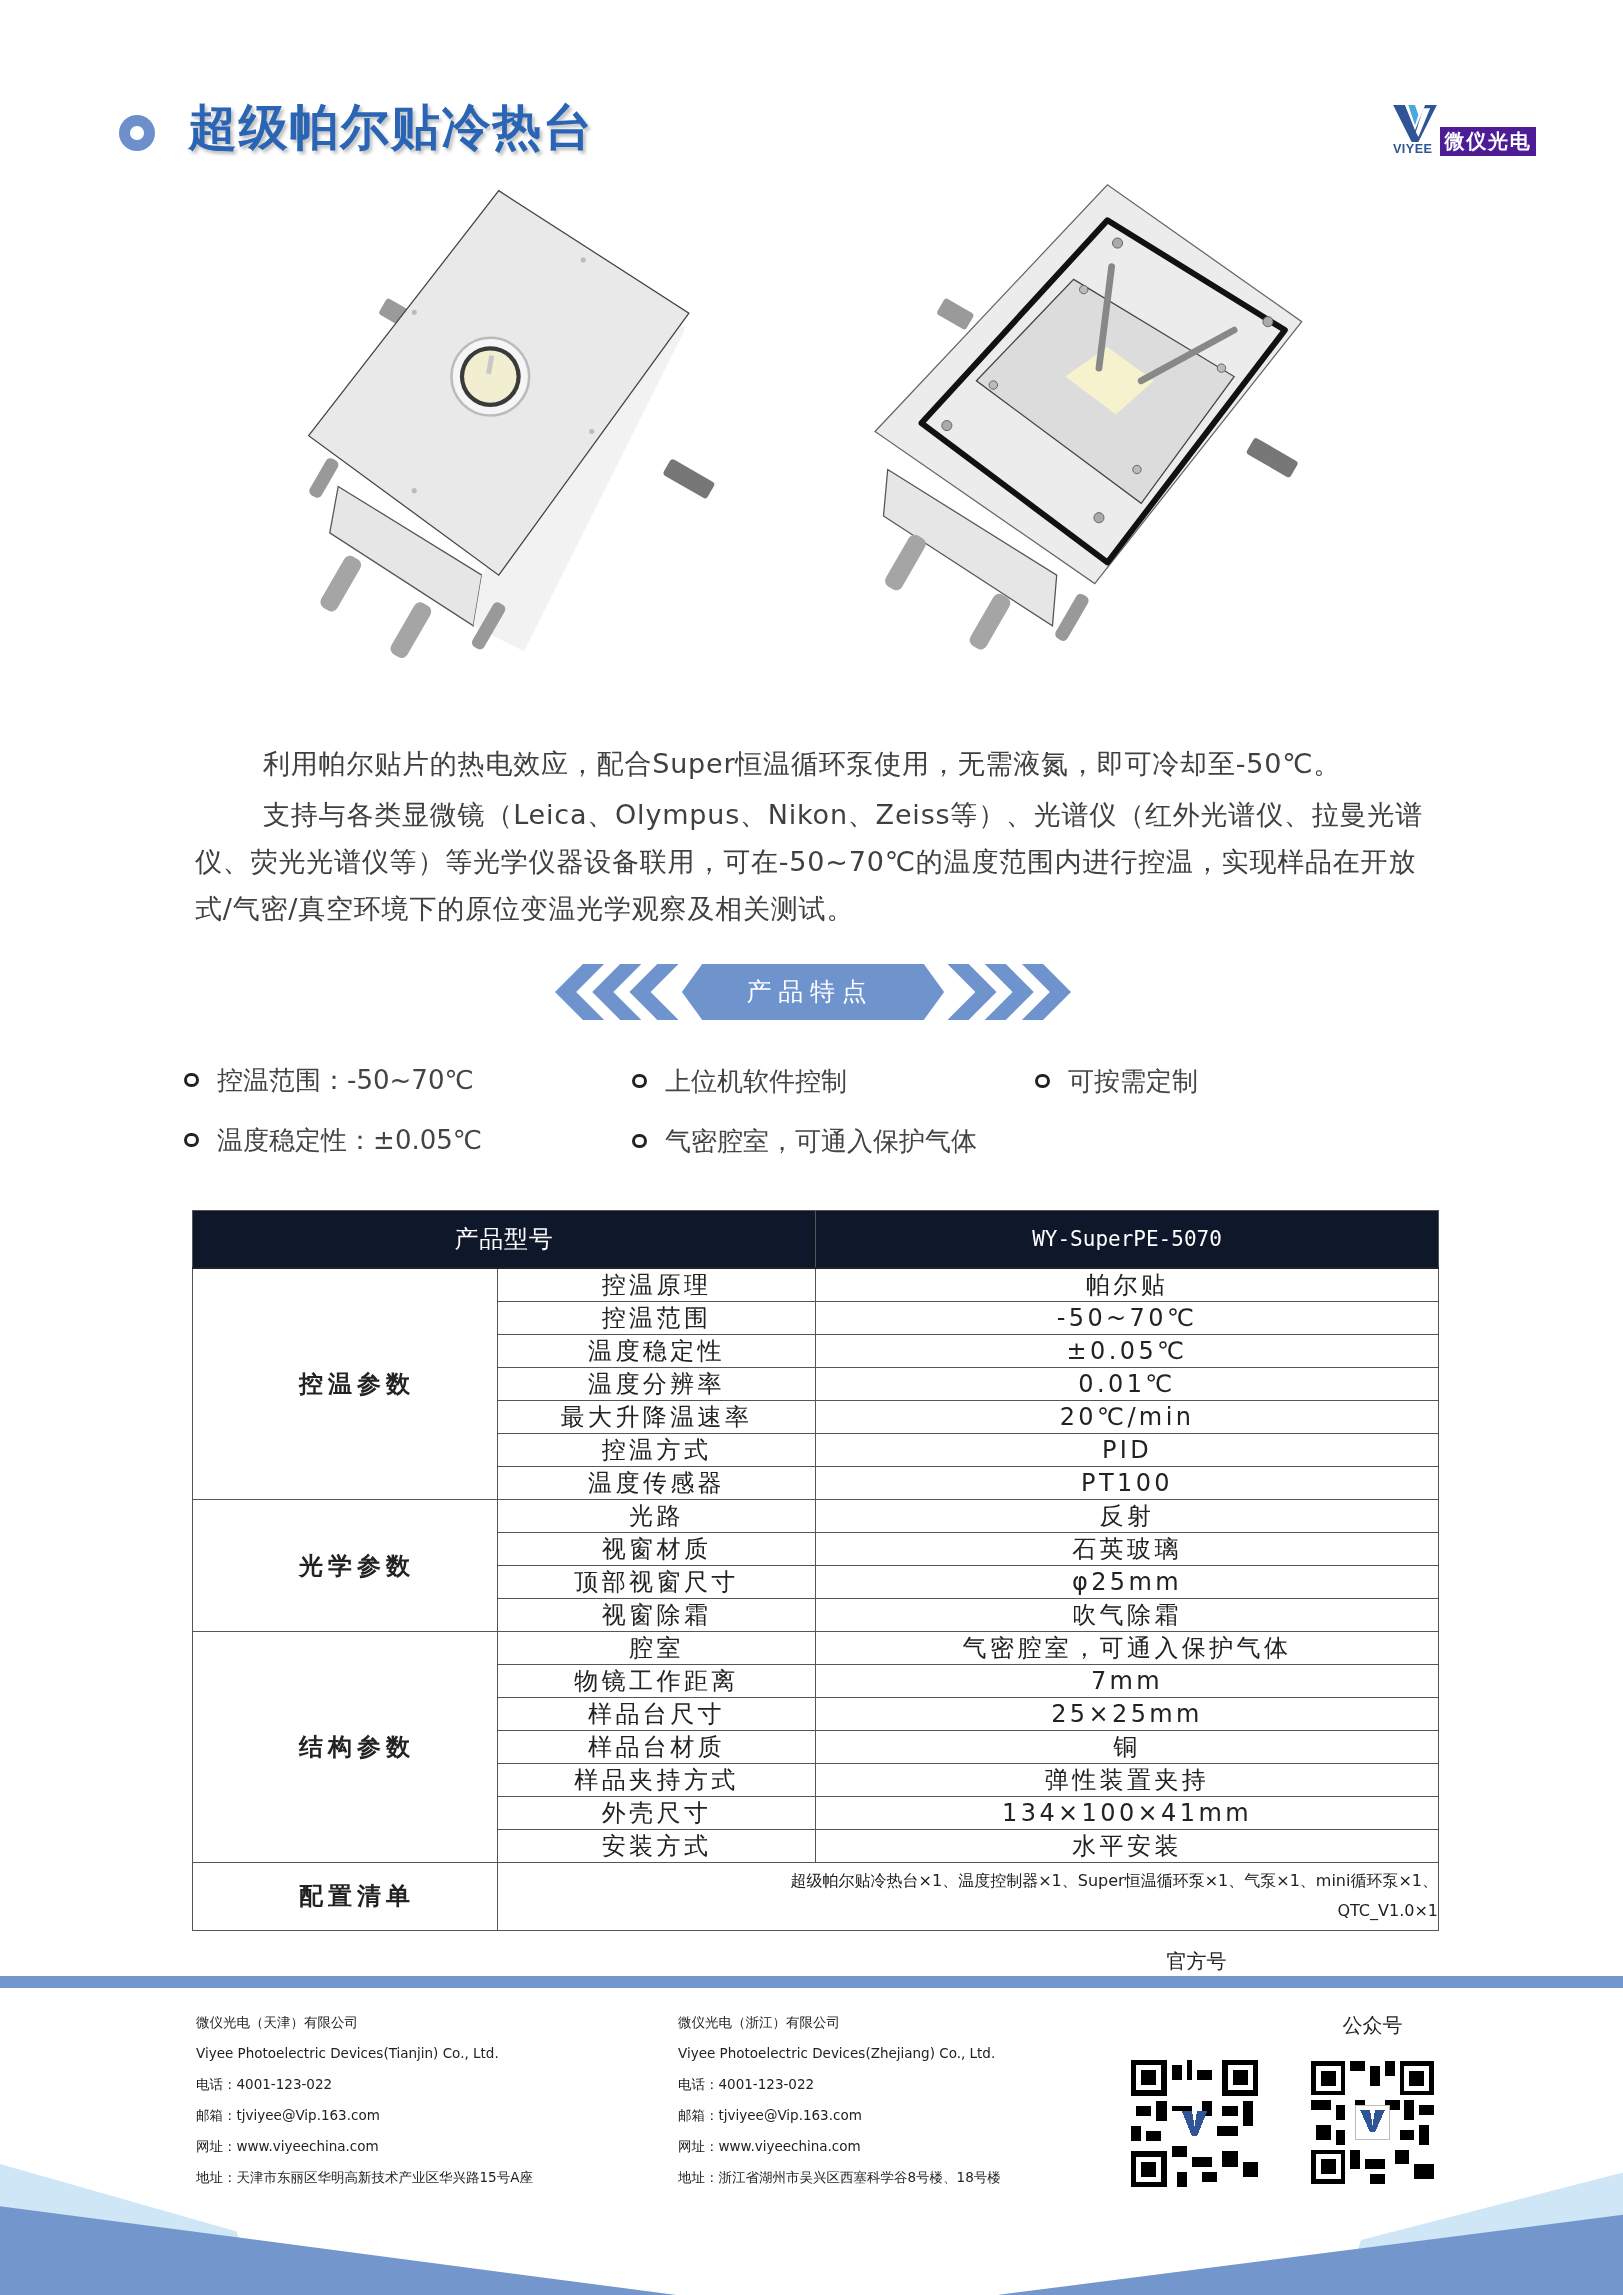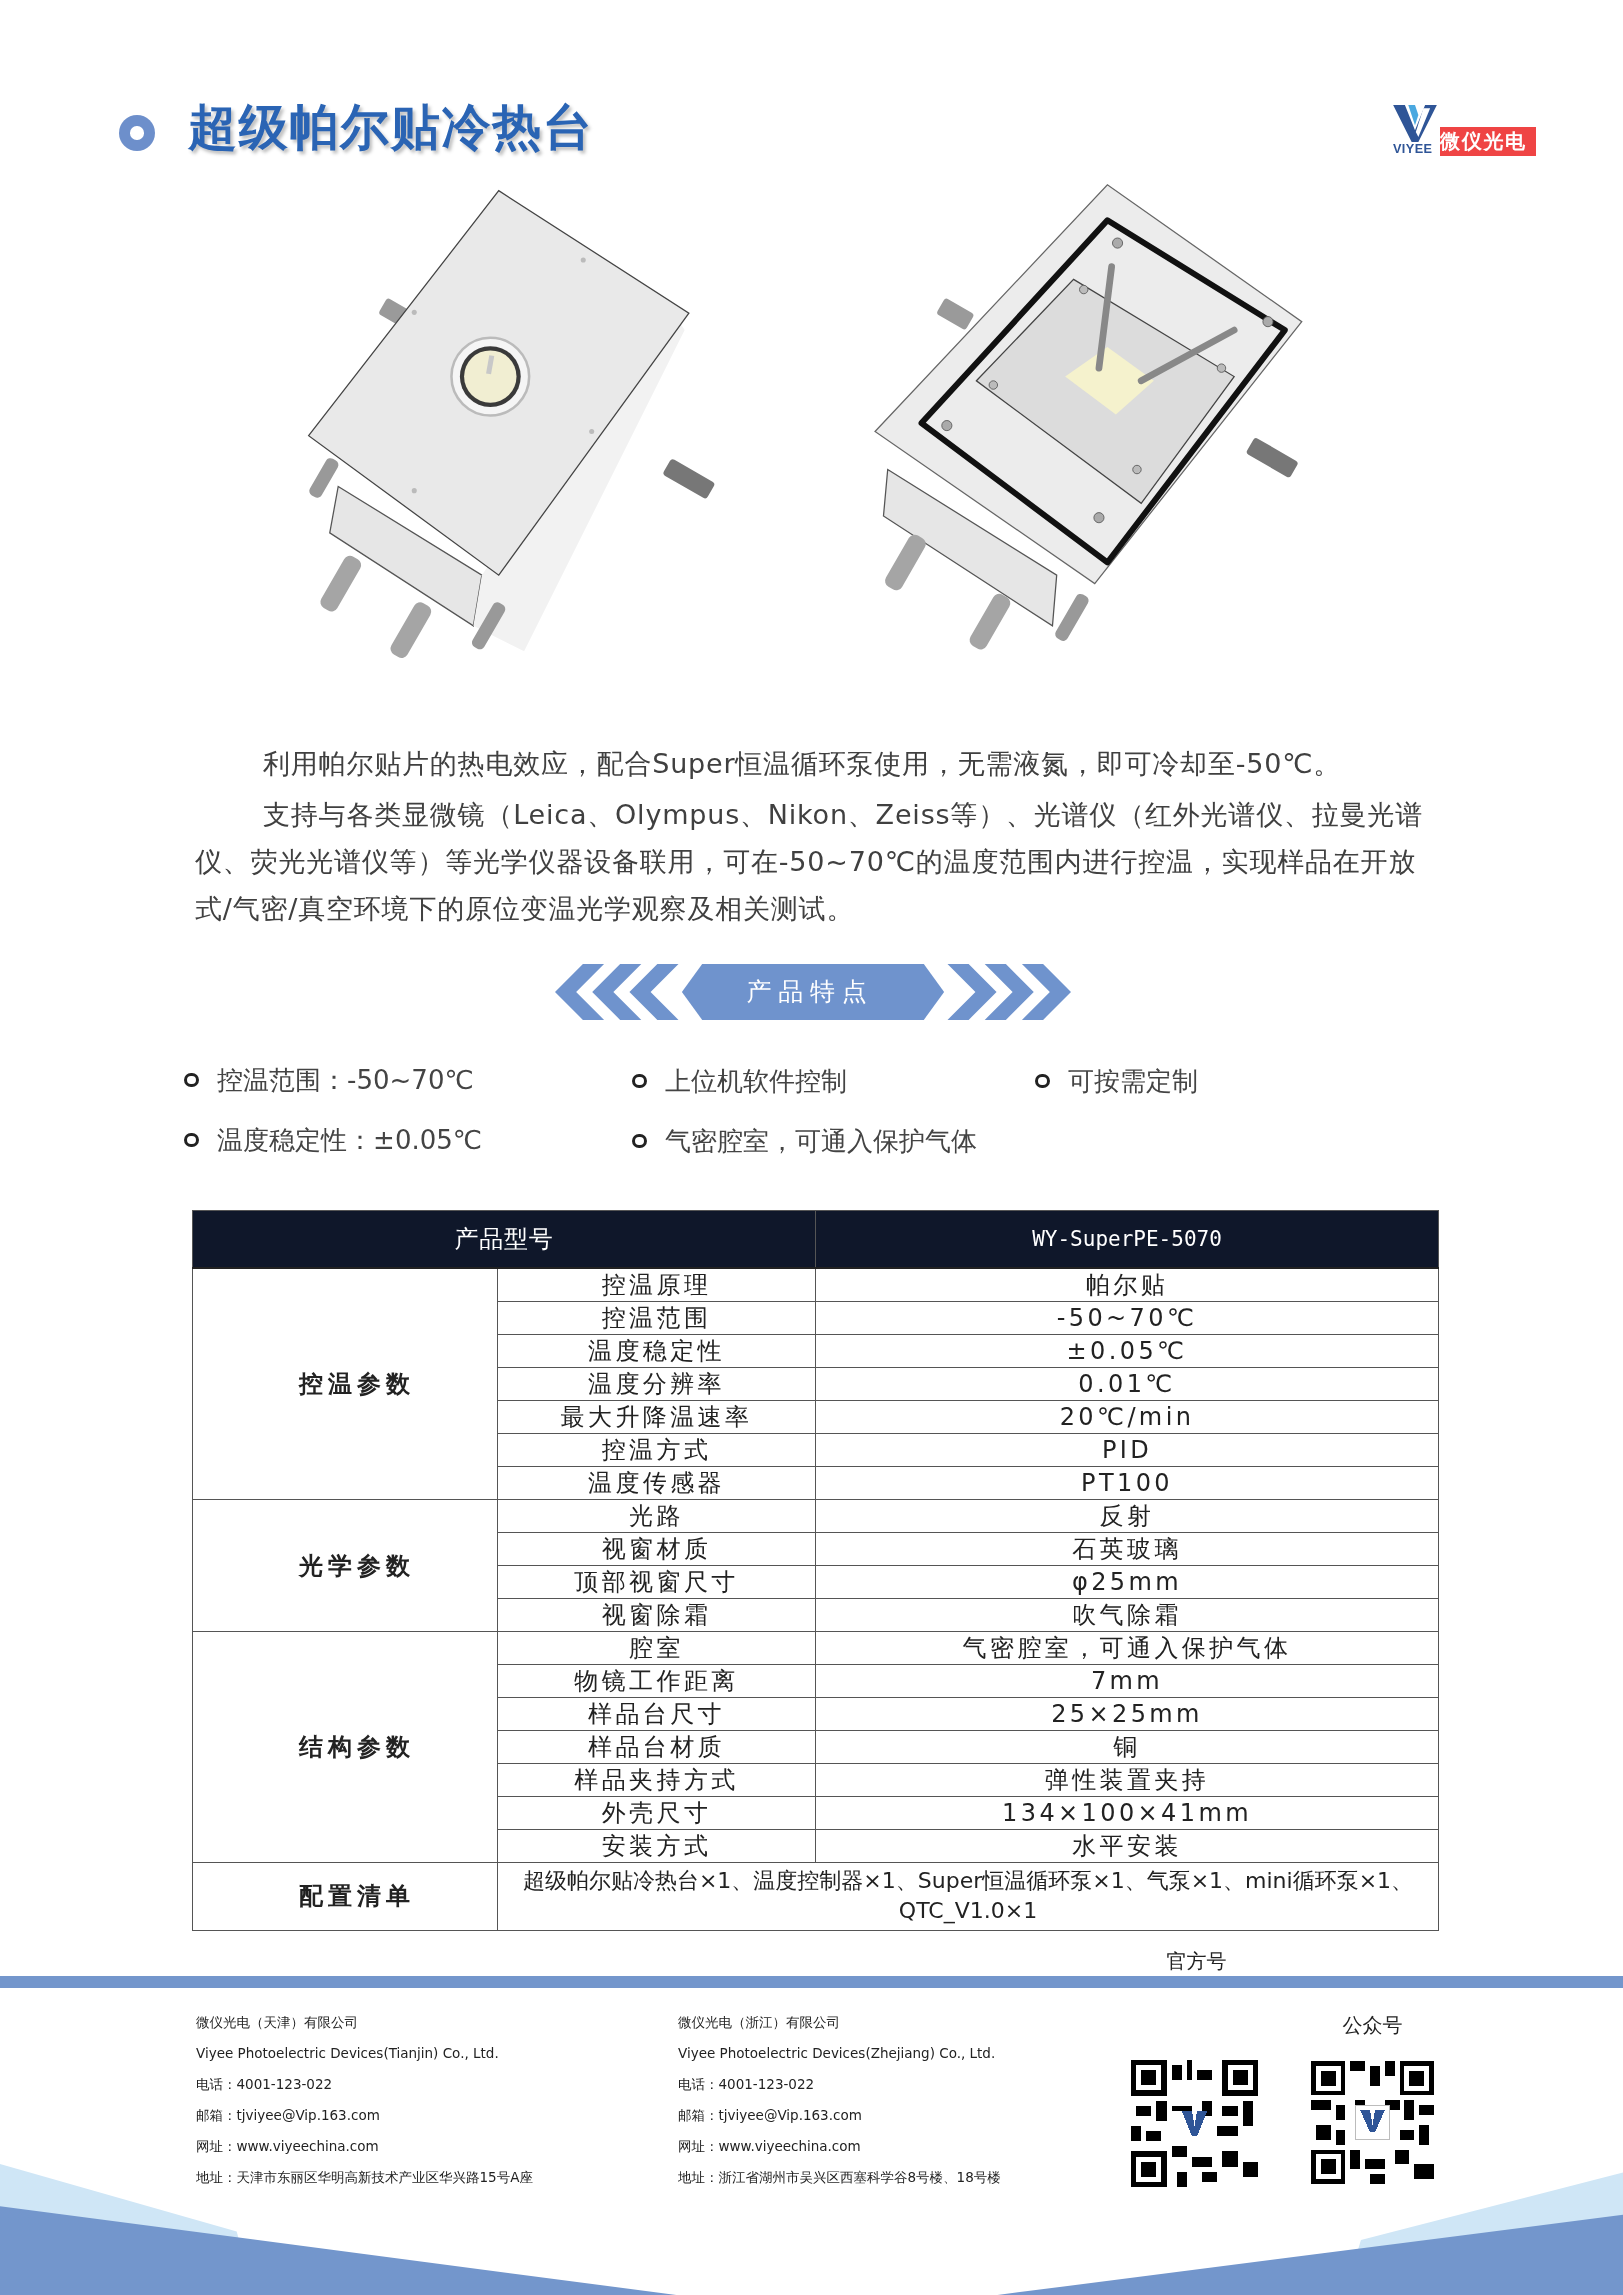--- a/index.html
+++ b/index.html
@@ -10,22 +10,22 @@
   
   .title-dot { left:119px; top:115px; width:36px; height:36px; border-radius:50%; background:#6d8fcb; }
   .title-dot::after { content:""; position:absolute; left:11px; top:11px; width:13.5px; height:13.5px; border-radius:50%; background:#fff; }
   .title { left:188px; top:95px; font-size:49px; font-weight:bold; color:#2a64b4; letter-spacing:1.7px;
            text-shadow:2.5px 2.5px 3.4px rgba(0,0,0,0.25); font-family:"DejaVu Sans",sans-serif; }
 
   
   .logo { left:1365px; top:105px; width:144px; height:52px;margin-left:28px; }
   .logo-v { position:absolute; left:0; top:0; width:44px; height:37px; }
   .logo-en { position:absolute; left:0; top:37px; font-size:12.7px; font-weight:bold; color:#2f5597; font-family:"Liberation Sans",sans-serif; letter-spacing:0.4px;}
-  .logo-cn { position:absolute; left:47px; top:22px; width:96px; height:29px; background:#ef4444; color:#fff;
-             font-size:20px; line-height:29px; letter-spacing:1.7px; font-weight:bold; }
+  .logo-cn { position:absolute; left:47px; top:22px; width:96px; height:29px; background:#4c1d95; color:#fff;
+             font-size:20px; line-height:29px; text-align:center; letter-spacing:1.7px; font-weight:bold; }
 
   
   .prod { top:178px; width:524px; height:507px; }
   .prod svg { width:100%; height:100%; }
 
   
   .intro { left:191px; top:736px; width:1251px; font-size:27px; line-height:47px; color:#404040; letter-spacing:0.8px; }
   .intro p { margin:4px; }
   .indent { text-indent:68px; }
 
@@ -37,21 +37,21 @@
   
   .feature { font-size:26px; color:#444; }
   .feature .bullet { display:inline-block; width:8.5px; height:8.5px; border:3.4px solid #222; border-radius:50%; margin-right:18.6px; vertical-align:middle; position:relative; top:-1.7px; }
 
   
   .spec { left:192px; top:1210px; width:1246px; border-collapse:collapse; table-layout:fixed; }
   .spec td, .spec th { border:1.3px solid #555; text-align:center; padding:0; font-size:24px; color:#222; height:32px; letter-spacing:3.4px; }
   .spec th { background:#0f172a; color:#fff; font-weight:normal; height:56px; font-size:24px; letter-spacing:0.8px; border-bottom:2.5px solid #222; }
   .spec th.model { font-family:"DejaVu Sans Mono",monospace; font-size:21px; letter-spacing:0; }
   .spec td.group { font-weight:bold; letter-spacing:5px; font-size:24px;padding-left:24px; }
-  .spec td.cfg { letter-spacing:0; font-size:22px; line-height:30px; padding:3.4px 0; }
+  .spec td.cfg { letter-spacing:0; font-size:16px; line-height:30px; padding:3.4px 0;text-align:right; }
 
   
   .band { left:0; top:1976px; width:1623px; height:12px; background:#7396cc; }
   .fcol { top:2007px; font-size:13.5px; color:#222; line-height:31px; font-family:"DejaVu Sans",sans-serif; }
   .qr-title { font-size:20px; color:#222; text-align:center; width:127px; }
   .qr { width:127px; height:127px; }
   .qr svg { width:100%; height:100%; }
   .deco { left:0; top:2164px; width:1623px; height:131px; }
 </style>
 </head>

